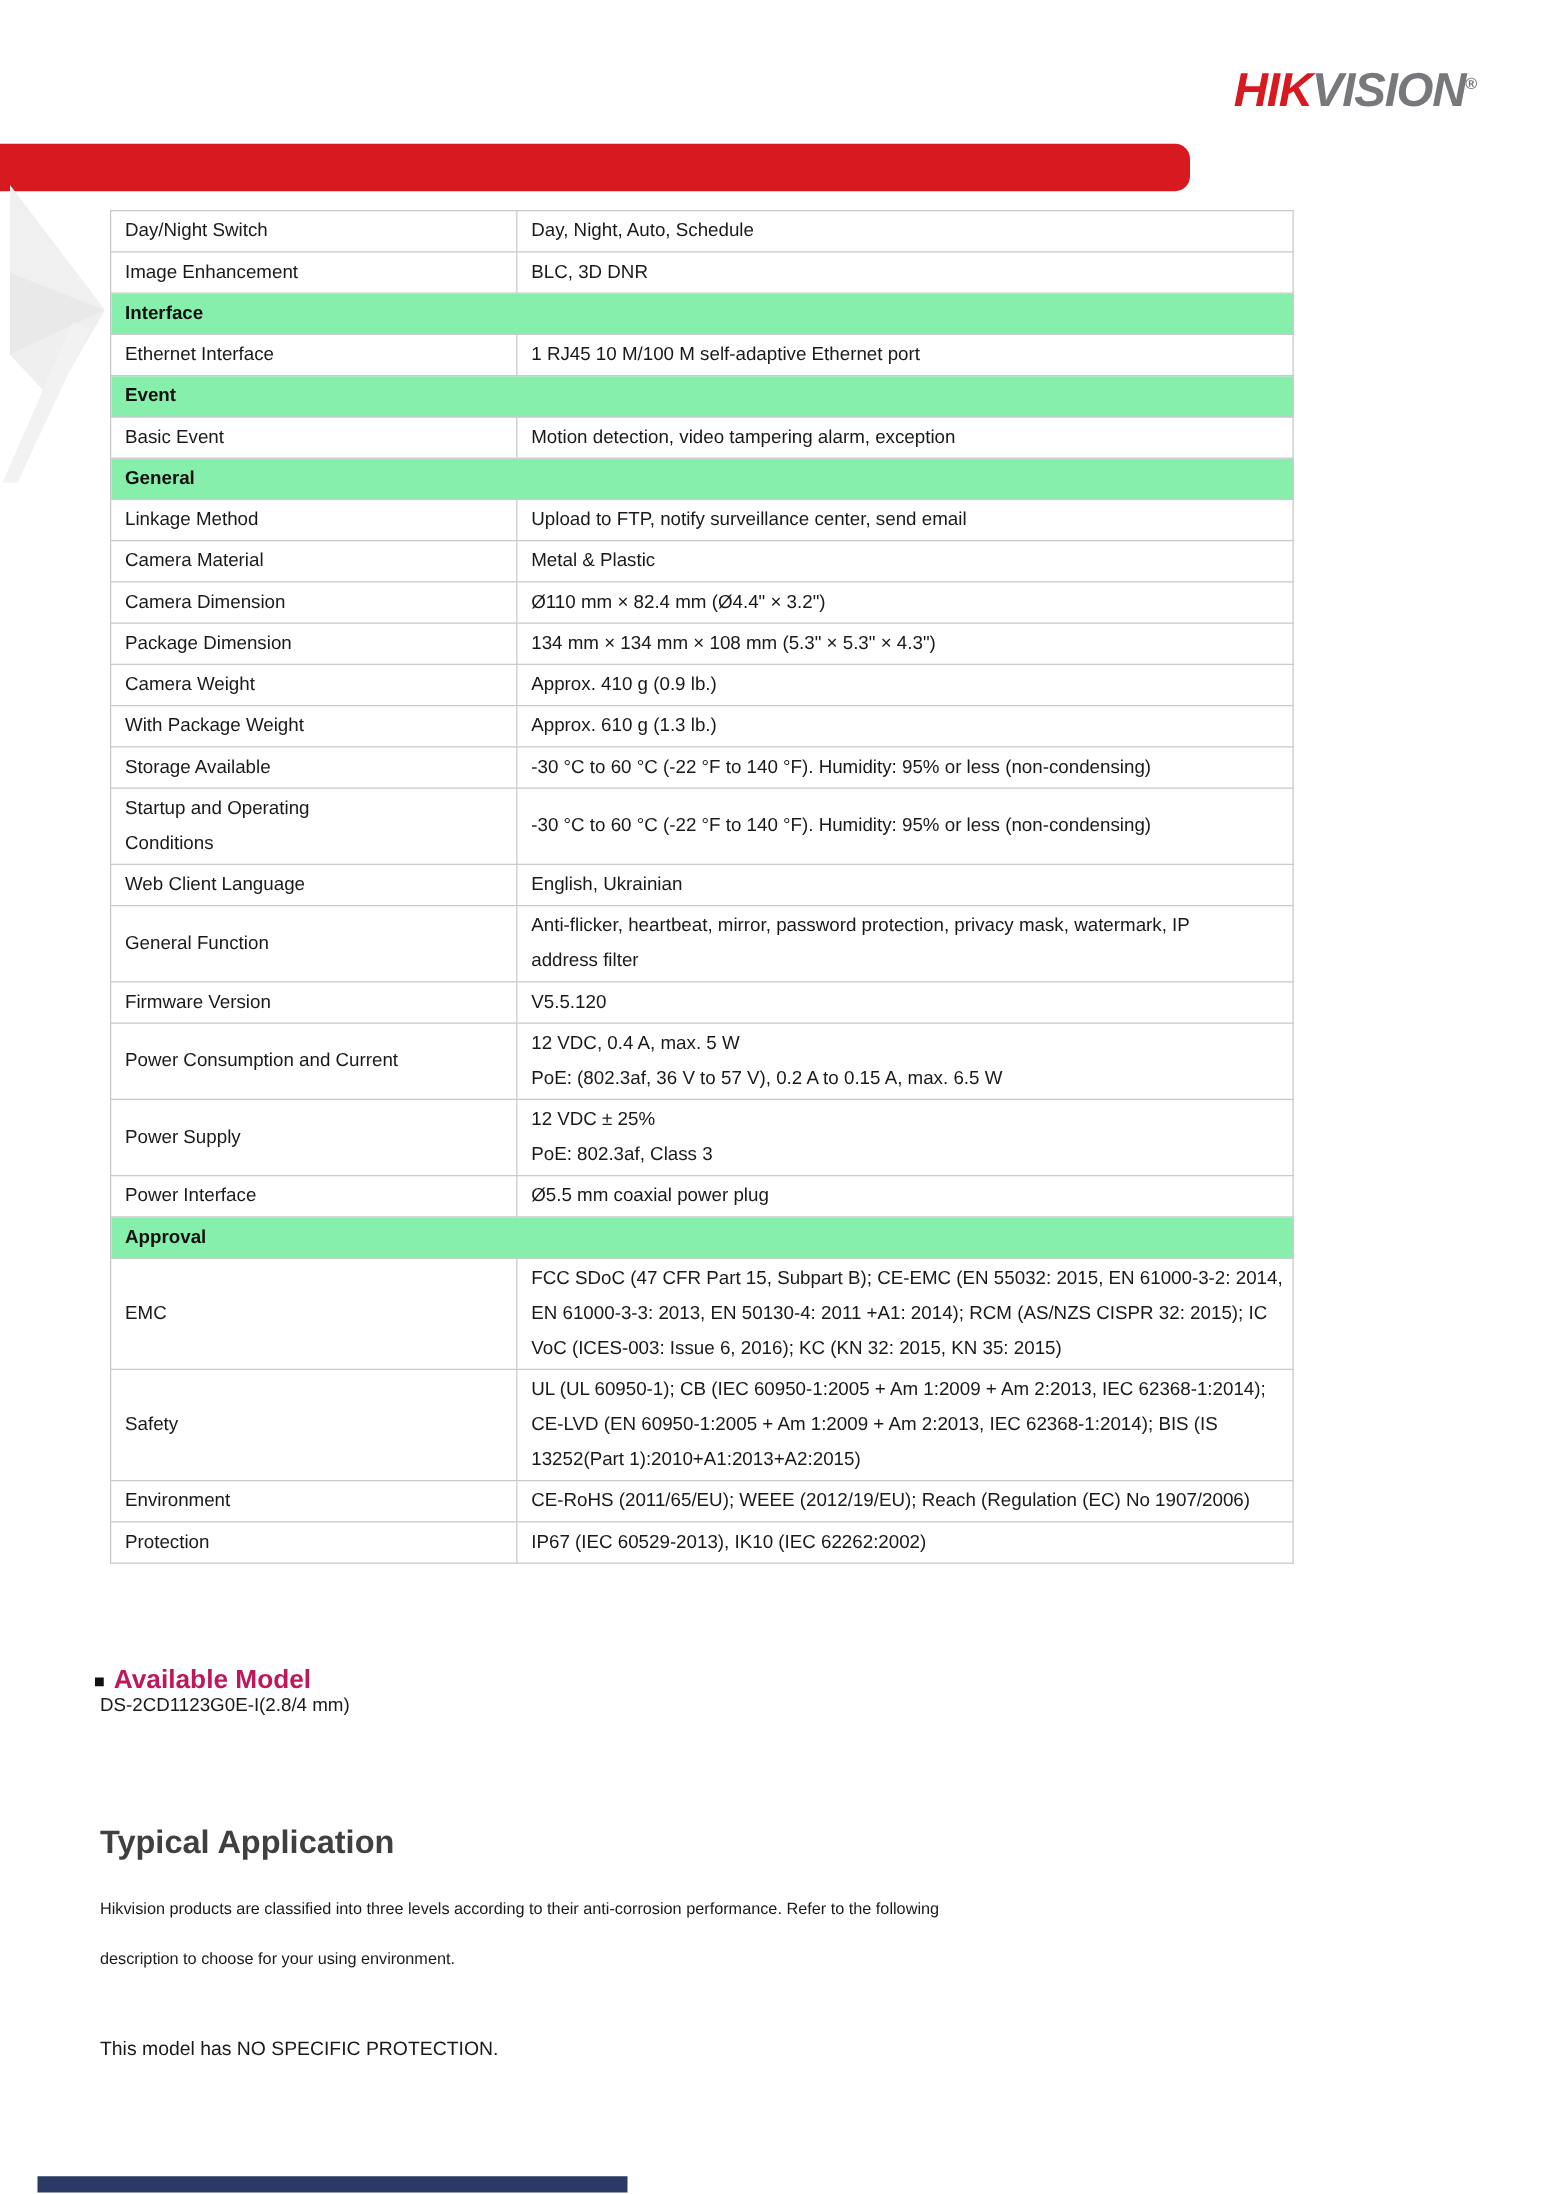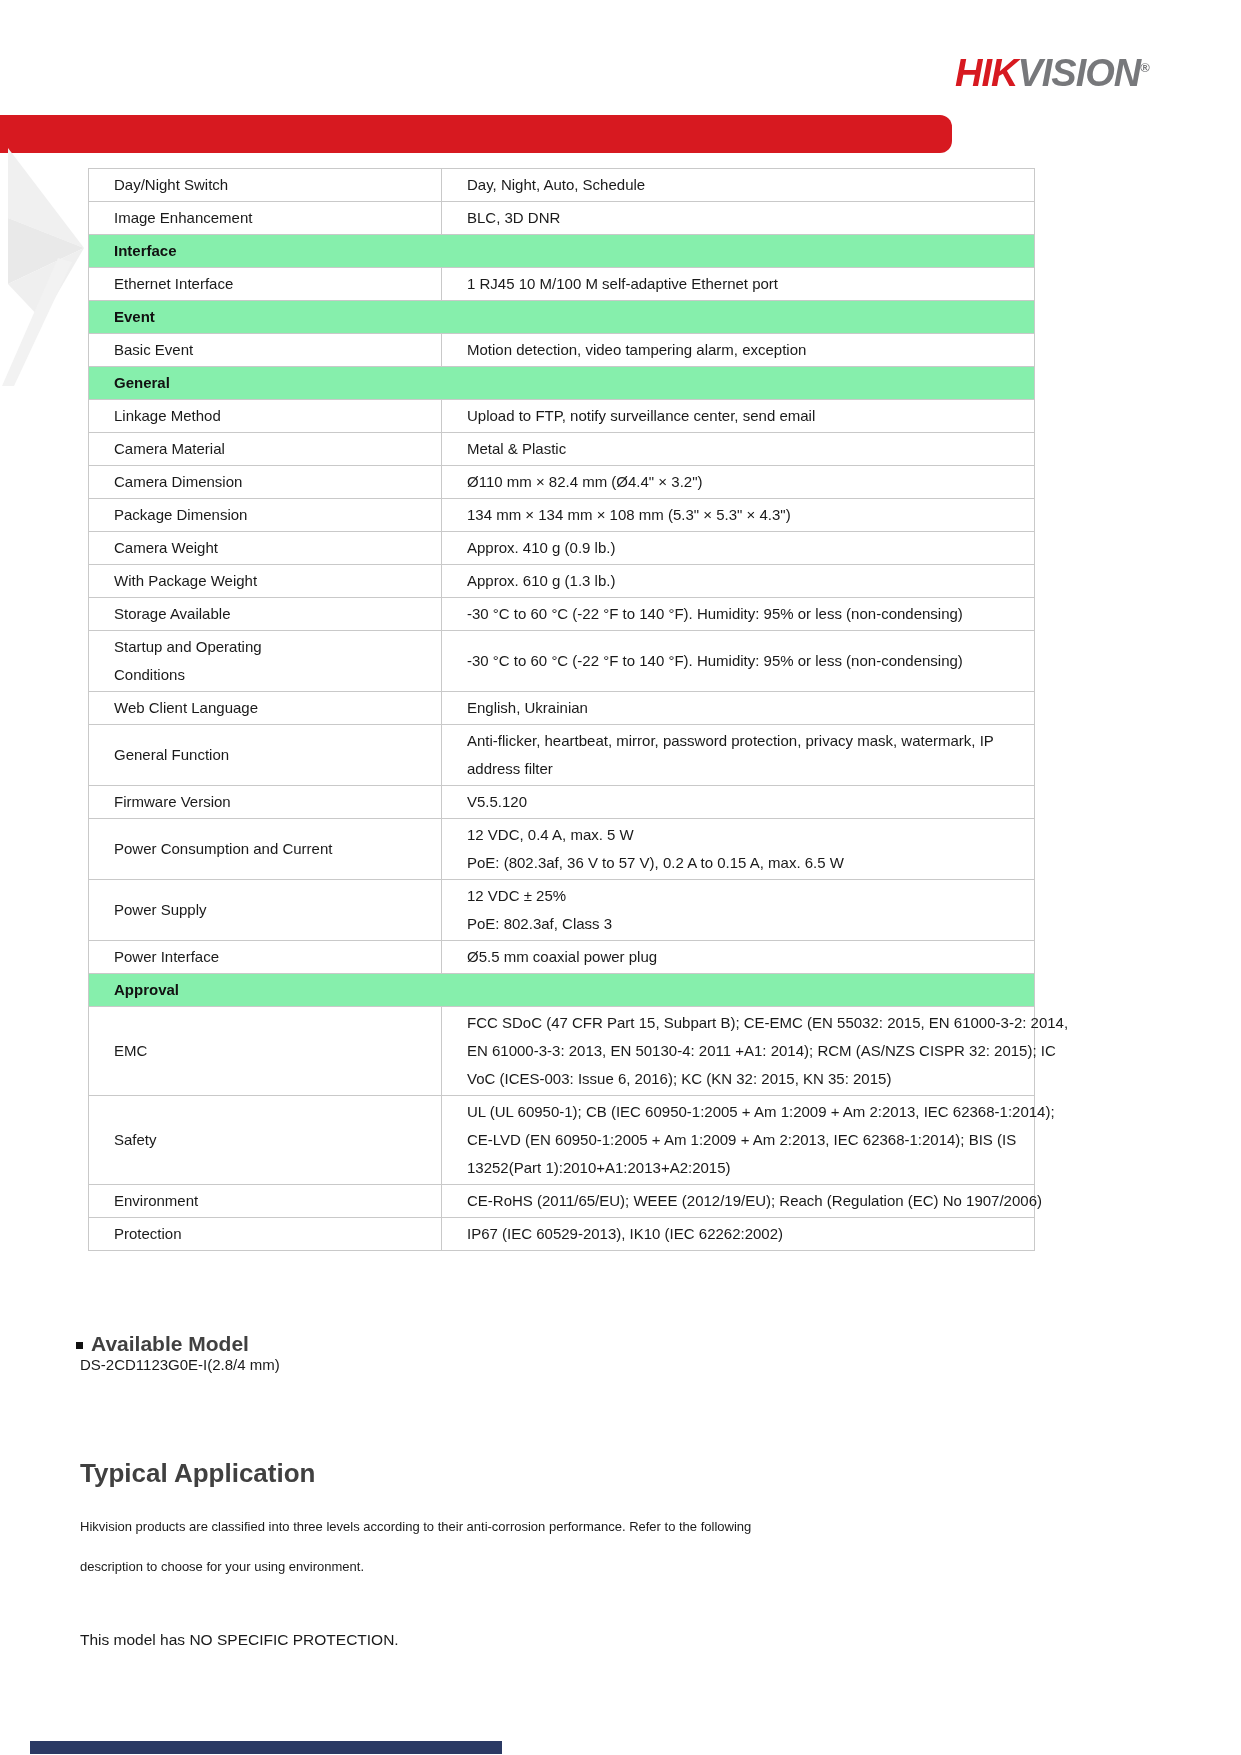--- a/index.html
+++ b/index.html
@@ -6,45 +6,45 @@
   body{
     width:1241px;height:1755px;position:relative;background:#ffffff;
     font-family:"Liberation Sans",sans-serif;color:#1a1a1a;overflow:hidden;
   }
   
   .logo{
     position:absolute;top:52px;left:955px;
     font-style:italic;font-weight:bold;font-size:38px;letter-spacing:-1px;
     white-space:nowrap;
   }
-  .logo .hik{color:#d71920;}
+  .logo .hik{color:#d71920;margin-left:32px;}
   .logo .vision{color:#77787b;}
   .logo .reg{font-size:13px;color:#77787b;vertical-align:super;font-style:normal;letter-spacing:0;}
   .red-bar{
     position:absolute;top:115px;left:0;width:952px;height:38px;
     background:#d71920;border-radius:0 12px 12px 0;
   }
   
   .watermark{position:absolute;top:130px;left:0;width:100px;height:265px;}
   
   table.spec{
     position:absolute;top:168px;left:88px;width:947px;
     border-collapse:collapse;table-layout:fixed;
   }
   table.spec td{
     border:1px solid #c9c9c9;
     font-size:15px;line-height:28px;
-    padding:2px 25px;vertical-align:middle;
+    padding:2px 11px;vertical-align:middle;
   }
   td.label-cell{width:302px;}
   td.section-cell{background:#86efac;font-weight:bold;font-size:15.5px;color:#111;}
   td .cline{white-space:nowrap;}
   
   .avail{position:absolute;left:76px;top:1332px;}
-  .avail .hd{font-size:21px;font-weight:bold;color:#404040;display:flex;align-items:center;}
+  .avail .hd{font-size:21px;font-weight:bold;color:#be185d;display:flex;align-items:center;}
   .avail .bullet{width:7px;height:7px;background:#111;display:inline-block;margin-right:8px;margin-top:2px;}
   .avail .model{font-size:15px;margin-left:4px;color:#1a1a1a;}
   .typical{position:absolute;left:80px;top:1458px;width:1085px;}
   .typical .hd{font-size:26px;font-weight:bold;color:#404040;margin:0 0 18px 0;}
   .typical .para .tline{font-size:13px;line-height:40px;}
   .typical .note{font-size:15.5px;margin-top:44px;}
   
   .footer-bar{
     position:absolute;left:30px;bottom:1px;width:472px;height:13px;background:#2b3a64;
   }

